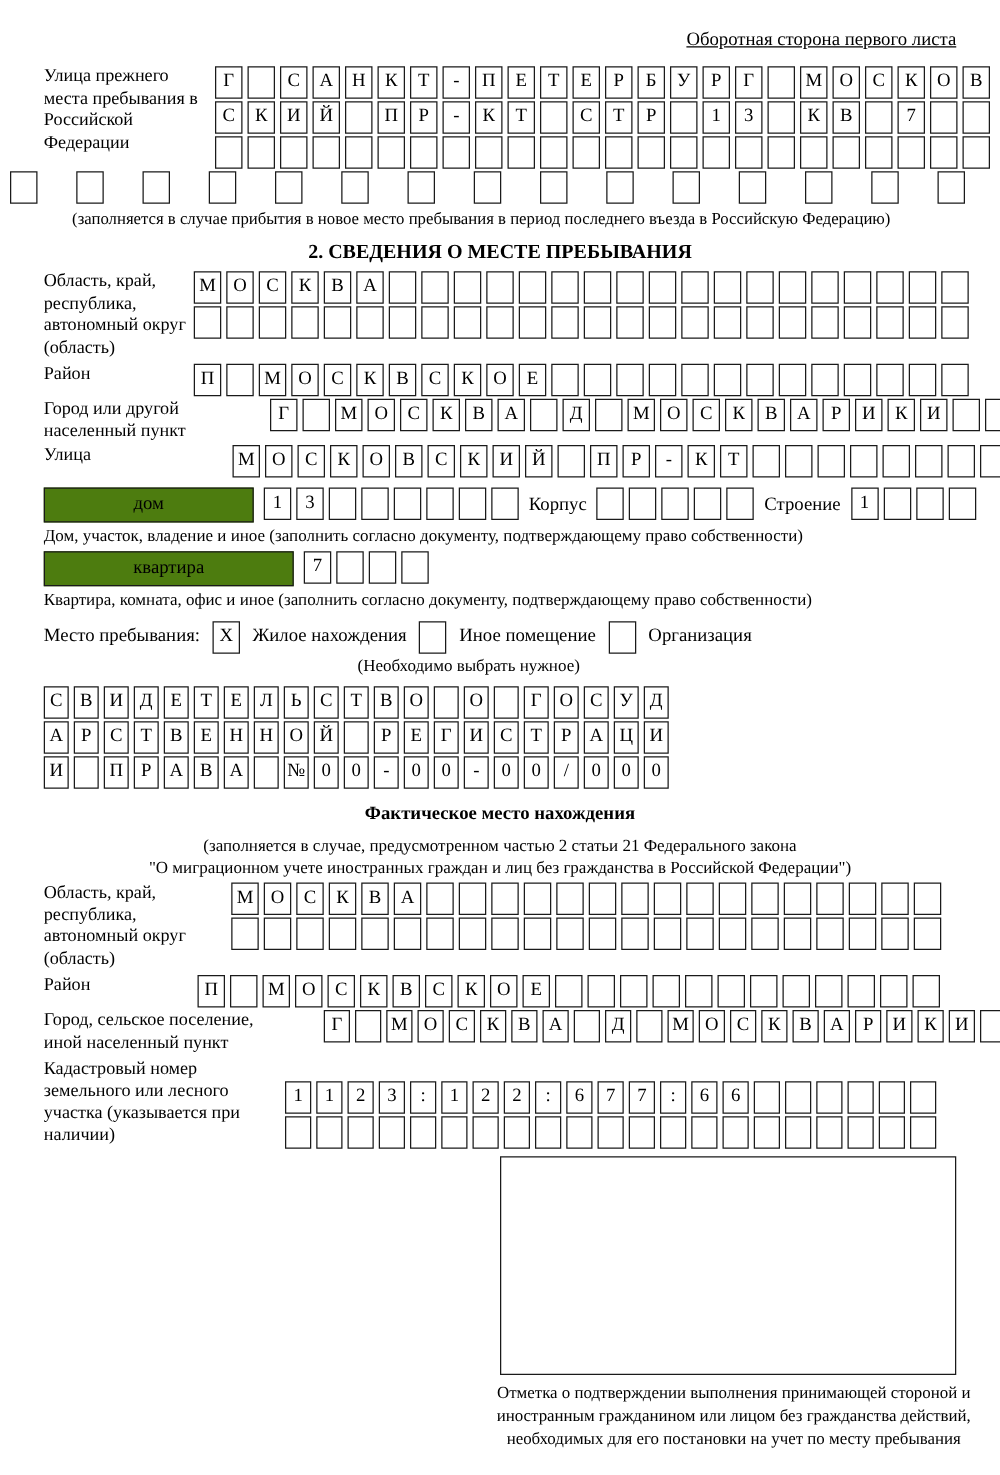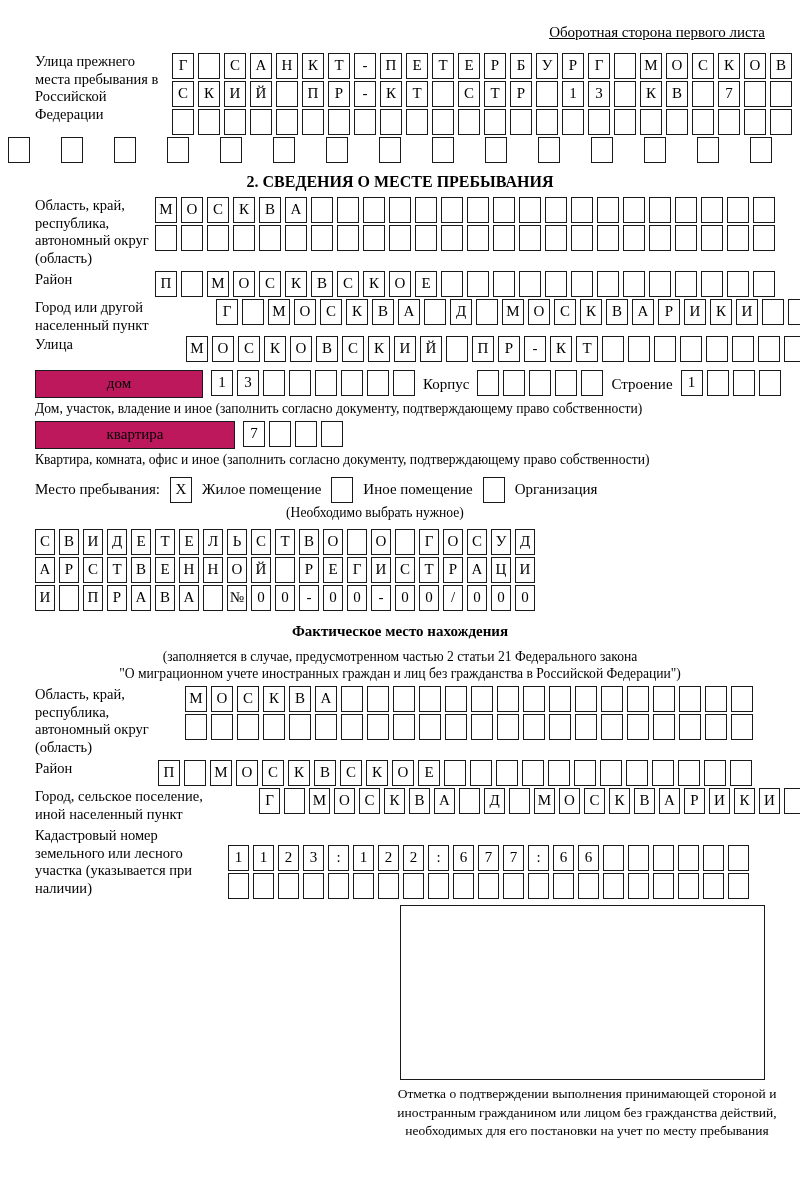--- a/index.html
+++ b/index.html
@@ -24,21 +24,21 @@
   .md .cell{width:21px;}
   .mt2{margin-top:2px;gap:31px;} .mt4{margin-top:4px;} .mt6{margin-top:6px;}
   .mt8{margin-top:8px;} .mt12{margin-top:12px;}
   .fullrow{margin-left:-27px;}
   .center-note{width:760px;margin-left:-30px;text-align:center;font-size:13.4px;margin-top:4px;}
   .h2{width:730px;text-align:center;font-weight:bold;font-size:16px;margin-top:10px;}
   .subhead{width:730px;text-align:center;font-weight:bold;font-size:15px;}
   .subnote{width:730px;text-align:center;font-size:13.6px;line-height:17px;}
   .ind30{margin-left:30px;}
   .typebox{
-    box-sizing:border-box;height:28px;border:1.6px solid #1a1a1a;background:#be185d;
+    box-sizing:border-box;height:28px;border:1.6px solid #1a1a1a;background:#4d7c0f;
     text-align:center;font-size:15px;line-height:25px;flex-shrink:0;
   }
   .tb168{width:168px;margin-right:8px;} .tb200{width:200px;margin-right:8px;}
   .inline-label{font-size:15px;line-height:28px;margin:0 8px;white-space:nowrap;}
   .note-left{font-size:13.6px;margin-top:3px;}
   .stayrow{font-size:15px;line-height:27px;align-items:flex-end;margin-top:8px;}
   .stayrow .boxrow{margin:0 10px;}
   .stay-note{width:370px;margin-left:155px;text-align:center;font-size:13.6px;margin-top:2px;}
   .stamp-box{
     box-sizing:border-box;margin-left:365px;margin-top:6px;
@@ -164,20 +164,21 @@
       <span class="cell"></span>
       <span class="cell"></span>
       <span class="cell"></span>
       <span class="cell"></span>
       <span class="cell"></span>
       <span class="cell"></span>
       <span class="cell"></span>
       <span class="cell"></span>
       <span class="cell"></span>
     </div>
+  <div class="center-note">(заполняется в случае прибытия в новое место пребывания в период последнего въезда в Российскую Федерацию)</div>
 
   <div class="h2">2. СВЕДЕНИЯ О МЕСТЕ ПРЕБЫВАНИЯ</div>
 
   <div class="frow mt6">
     <div class="flabel w120">Область, край, республика, автономный округ (область)</div>
     <div class="boxcol">
       <div class="boxrow">
           <span class="cell">М</span>
           <span class="cell">О</span>
           <span class="cell">С</span>
@@ -360,21 +361,21 @@
         <span class="cell"></span>
       </div>
   </div>
   <div class="note-left">Квартира, комната, офис и иное (заполнить согласно документу, подтверждающему право собственности)</div>
 
   <div class="frow stayrow">
     <span>Место пребывания:</span>
     <div class="boxrow">
         <span class="cell">X</span>
       </div>
-    <span>Жилое помещение</span>
+    <span>Жилое нахождения</span>
     <div class="boxrow">
         <span class="cell"></span>
       </div>
     <span>Иное помещение</span>
     <div class="boxrow">
         <span class="cell"></span>
       </div>
     <span>Организация</span>
   </div>
   <div class="stay-note">(Необходимо выбрать нужное)</div>

